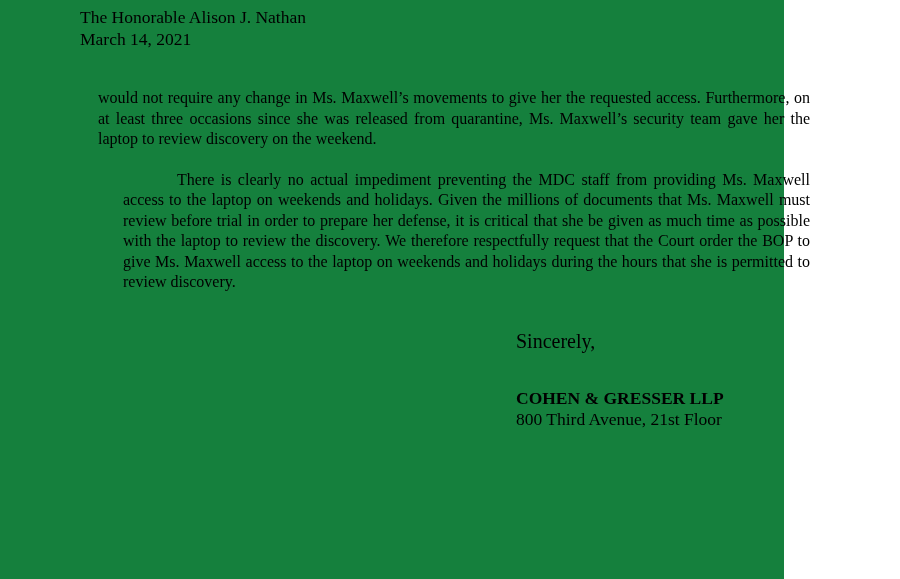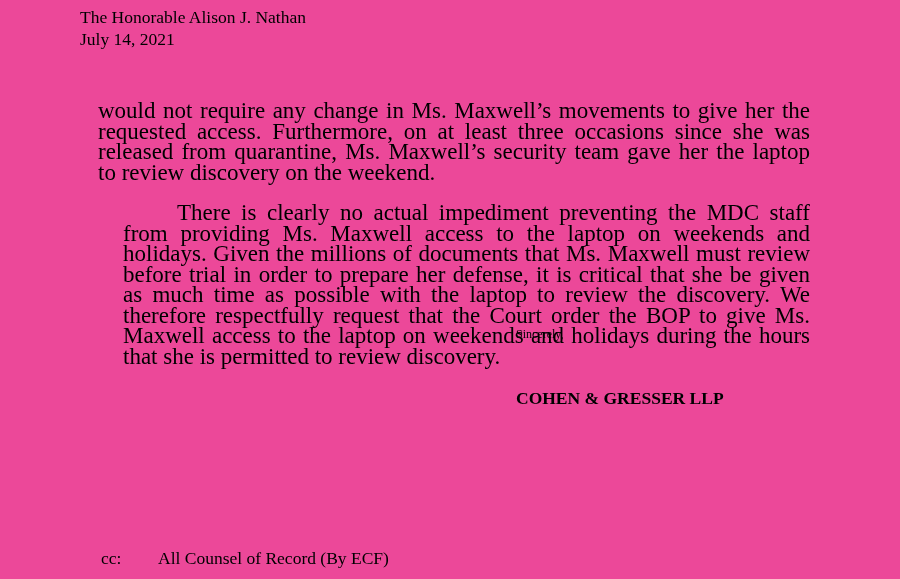--- a/index.html
+++ b/index.html
@@ -9,58 +9,58 @@
   }
   body {
     width: 900px;
     height: 579px;
     font-family: "Liberation Serif", serif;
     color: #000000;
     overflow: hidden;
   }
   .page {
     position: relative;
-    width: 900px;
+    width: 784px;
     height: 579px;
-    background: #ec4899;
+    background: #15803d;
   }
   .header-block {
     position: absolute;
     left: 80px;
     top: 6px;
     font-size: 17.5px;
     line-height: 22px;
   }
   .header-line {
     white-space: nowrap;
   }
   .body-block {
     position: absolute;
     left: 98px;
-    top: 101px;
+    top: 88px;
     width: 712px;
-    font-size: 23px;
+    font-size: 16px;
     line-height: 20.5px;
     text-align: justify;
   }
   .para {
     margin: 0 0 0 0;
   }
   .para + .para {
     margin-top: 20px;
   }
   .indent {
     text-indent: 54px;
     margin-left: 25px;
   }
   .closing {
     position: absolute;
     left: 516px;
-    top: 324px;
-    font-size: 12px;
+    top: 331px;
+    font-size: 20px;
     line-height: 21px;
   }
   .signature-block {
     position: absolute;
     left: 516px;
     top: 388px;
     font-size: 17.5px;
     line-height: 21px;
   }
   .sig-line {
@@ -87,31 +87,29 @@
     width: 57px;
   }
 </style>
 </head>
 <body>
 
 <div class="page">
 
   <div class="header-block">
     <div class="header-line">The Honorable Alison J. Nathan</div>
-    <div class="header-line">July 14, 2021</div>
+    <div class="header-line">March 14, 2021</div>
   </div>
 
   <div class="body-block">
     <p class="para">would not require any change in Ms. Maxwell’s movements to give her the requested access.  Furthermore, on at least three occasions since she was released from quarantine, Ms. Maxwell’s security team gave her the laptop to review discovery on the weekend.</p>
     <p class="para indent">There is clearly no actual impediment preventing the MDC staff from providing Ms. Maxwell access to the laptop on weekends and holidays.  Given the millions of documents that Ms. Maxwell must review before trial in order to prepare her defense, it is critical that she be given as much time as possible with the laptop to review the discovery.  We therefore respectfully request that the Court order the BOP to give Ms. Maxwell access to the laptop on weekends and holidays during the hours that she is permitted to review discovery.</p>
   </div>
 
   <div class="closing">Sincerely,</div>
 
   <div class="signature-block">
     <div class="firm">COHEN &amp; GRESSER LLP</div>
+    <div>800 Third Avenue, 21st Floor</div>
   </div>
 
-  <div class="cc-block">
-    <span class="cc-label">cc:</span><span>All Counsel of Record (By ECF)</span>
-  </div>
 
 </div>
 
 </body></html>

